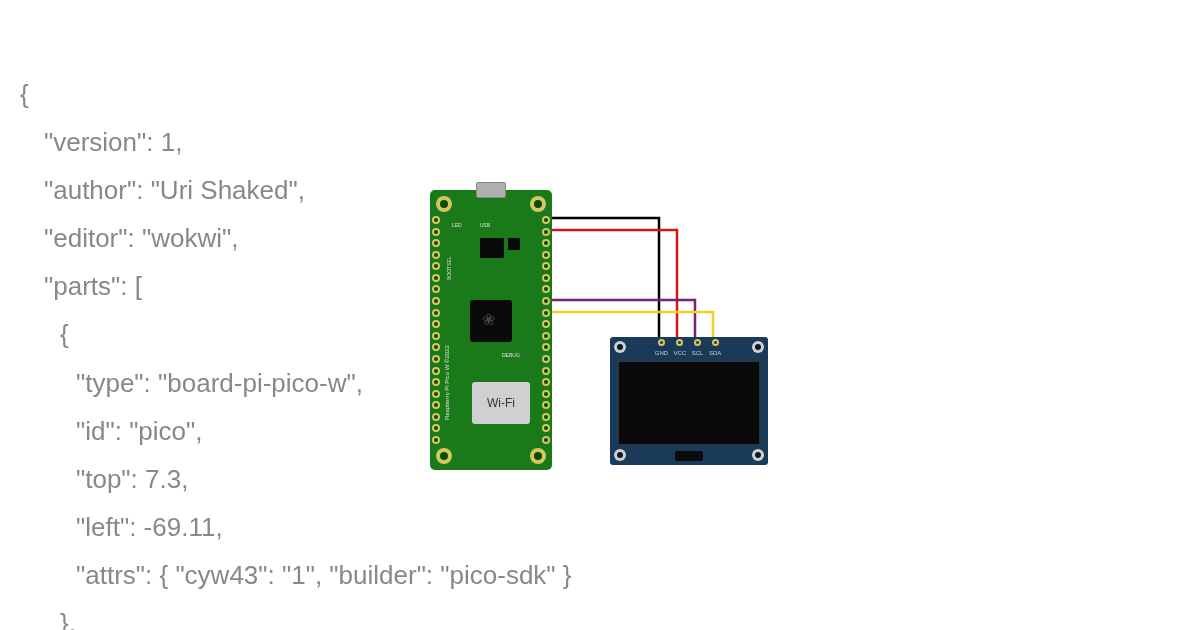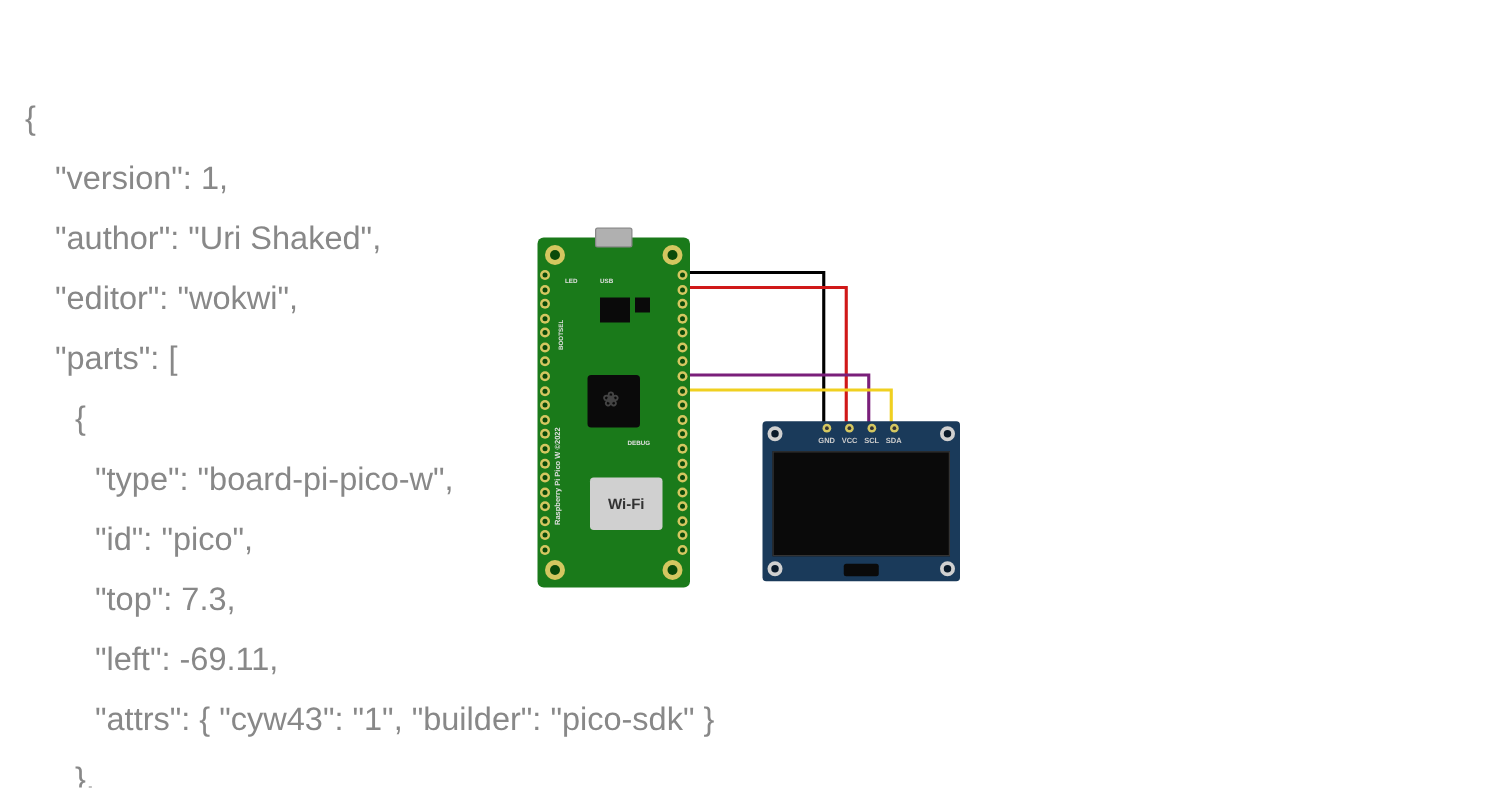--- a/index.html
+++ b/index.html
@@ -25,21 +25,20 @@
     .indent1 { padding-left: 24px; }
     .indent2 { padding-left: 40px; }
     .indent3 { padding-left: 56px; }
 
     .diagram-area {
       position: absolute;
       top: 170px;
       left: 430px;
       width: 500px;
       height: 340px;
-      font-weight: bold;
     }
 
     
     .pico-board {
       position: absolute;
       top: 20px;
       left: 0;
       width: 122px;
       height: 280px;
       background: #1a7a1a;

